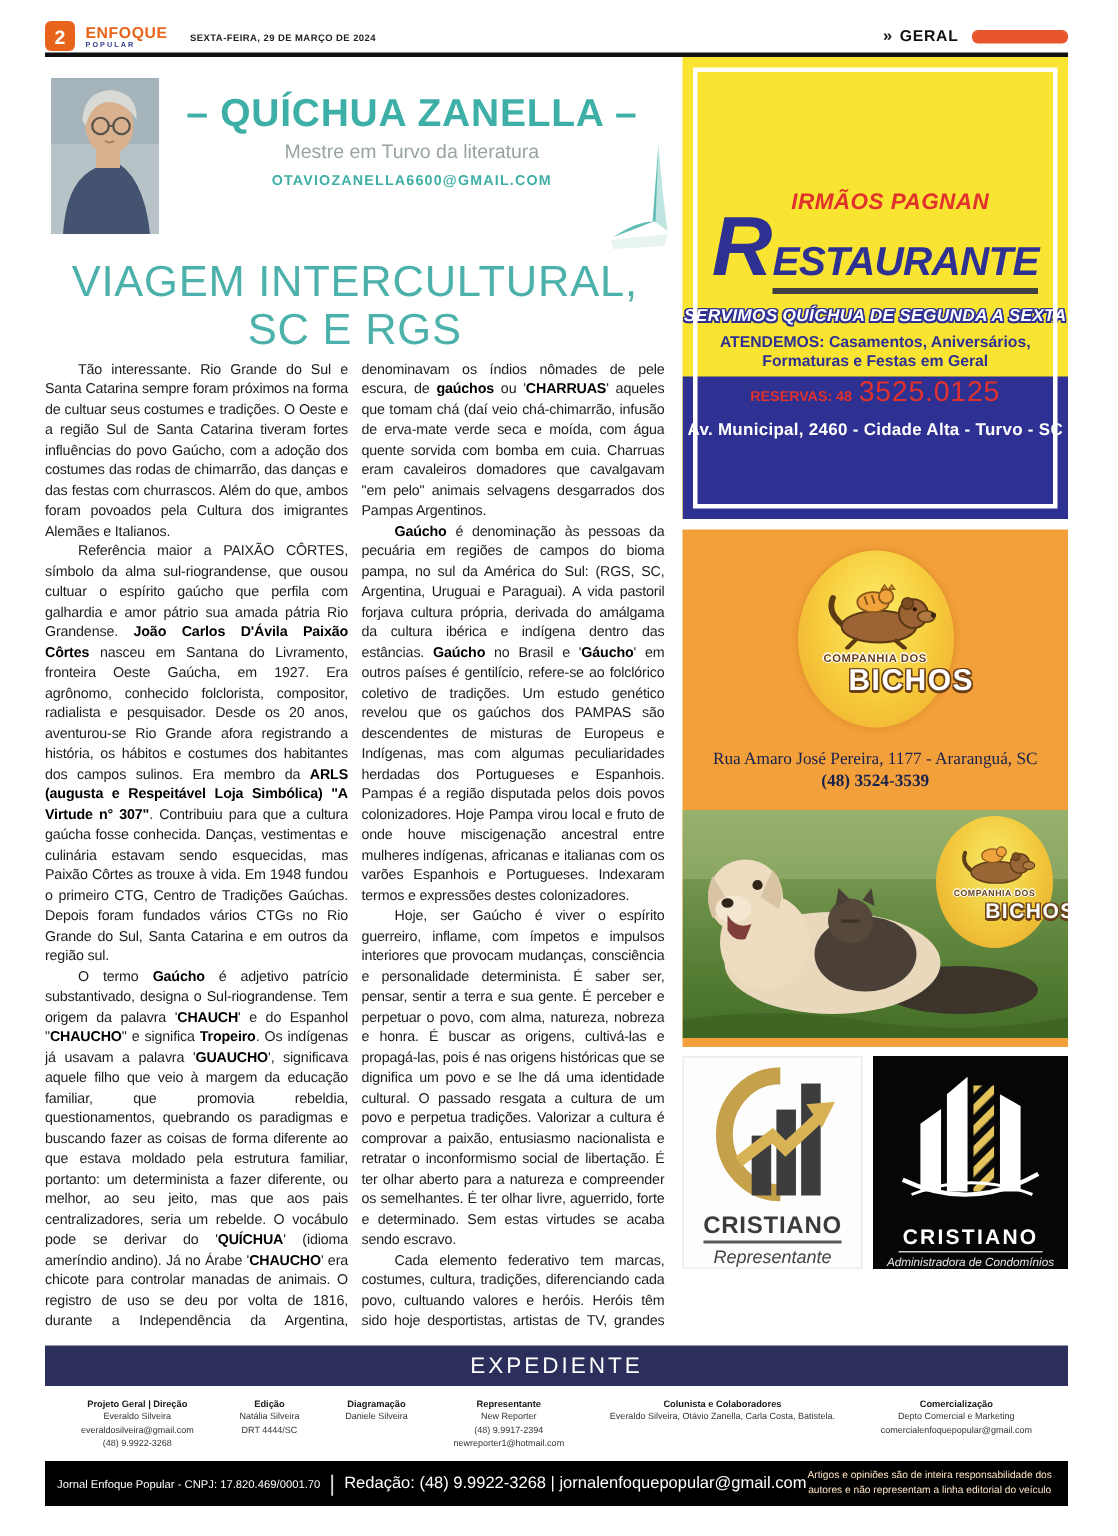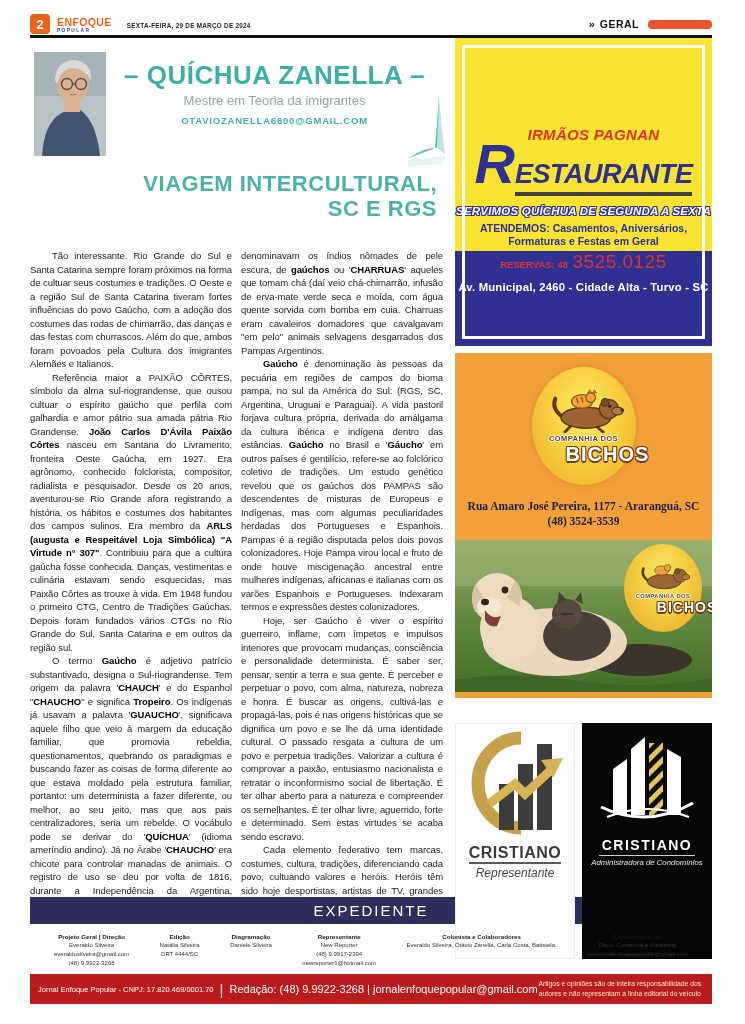--- a/index.html
+++ b/index.html
@@ -27,22 +27,22 @@
   
   .author-block { position:relative; display:flex; height:108px; }
   .author-photo { width:72px; height:104px; margin-left:4px; flex-shrink:0; overflow:hidden; }
   .author-meta { flex:1; text-align:center; padding-top:8px; }
   .author-name { color:#3eafa6; font-weight:bold; font-size:26px; letter-spacing:.5px; white-space:nowrap; }
   .author-title { color:#98a3a3; font-size:13px; margin-top:2px; }
   .author-email { color:#3eafa6; font-weight:bold; font-size:9.5px; letter-spacing:.8px; margin-top:7px; }
   .sail { position:absolute; right:-4px; bottom:-10px; }
 
   
-  .article-title { margin:12px 6px 0; text-align:right; color:#4cb1aa; font-size:22px; line-height:1.12; letter-spacing:.5px; font-weight:bold; }
-  .article { margin-top:28px; height:648px; column-count:2; column-gap:9px; text-align:justify; font-size:9.5px; line-height:13.5px; letter-spacing:-0.1px; color:#1c1c1c; overflow:hidden; }
+  .article-title { margin:12px 6px 0; text-align:center; color:#4cb1aa; font-size:29px; line-height:1.12; letter-spacing:.5px; font-weight:normal; }
+  .article { margin-top:3px; height:648px; column-count:2; column-gap:9px; text-align:justify; font-size:9.5px; line-height:13.5px; letter-spacing:-0.1px; color:#1c1c1c; overflow:hidden; }
   .article p { margin:0; text-indent:22px; }
   .article b { color:#000; }
 
   
   .ad-rest { position:relative; height:308px; background:#f9e432; overflow:hidden; }
   .rest-navy { position:absolute; left:0; right:0; bottom:0; height:95px; background:#2e3192; }
   .rest-frame { position:absolute; inset:7px; border:3px solid #fff; pointer-events:none; z-index:3; }
   .rest-content { position:relative; z-index:2; text-align:center; }
   .rest-brandtop { margin-top:88px; padding-left:20px; color:#e0312d; font-weight:900; font-style:italic; font-size:15px; letter-spacing:.3px; }
   .rest-logo { display:flex; justify-content:center; align-items:baseline; margin-top:-4px; color:#2e3192; font-style:italic; font-weight:900; }
@@ -56,47 +56,47 @@
   .rest-reservas .rsv-phone { font-size:19px; font-weight:400; letter-spacing:.5px; }
   .rest-address { margin-top:8px; color:#fff; font-weight:bold; font-size:11.3px; letter-spacing:.2px; }
 
   
   .ad-bichos { margin-top:7px; height:345px; background:#f4a03a; text-align:center; overflow:hidden; }
   .bichos-oval { margin:14px auto 0; width:104px; height:118px; border-radius:50%; background:radial-gradient(ellipse at 50% 38%, #fcee6b 0%, #f7ce3e 48%, #efa72a 100%); display:flex; flex-direction:column; align-items:center; justify-content:center; box-shadow:0 0 6px rgba(180,110,20,.45); }
   .bichos-l1 { font-size:7.5px; font-weight:900; color:#6b3f18; letter-spacing:.4px; margin-top:1px;
     text-shadow:-1px 0 0 #fff,1px 0 0 #fff,0 -1px 0 #fff,0 1px 0 #fff; }
   .bichos-l2 { font-size:20px; font-weight:900; color:#fff; letter-spacing:1px; line-height:1; margin-top:1px;
     text-shadow:-1px -1px 0 #6b3f18,1px -1px 0 #6b3f18,-1px 1px 0 #6b3f18,1px 1px 0 #6b3f18,0 2px 0 #6b3f18;padding-left:48px; }
-  .bichos-addr { margin-top:15px; font-family:"Liberation Serif", serif; font-weight:bold; font-size:11.5px; color:#16214d; }
+  .bichos-addr { margin-top:15px; font-family:"Liberation Serif", serif; font-weight:normal; font-size:11.5px; color:#16214d; }
   .bichos-phone { margin-top:3px; font-family:"Liberation Serif", serif; font-weight:bold; font-size:11.5px; color:#16214d; }
   .bichos-photo { margin-top:13px; height:152px; position:relative; background:linear-gradient(180deg,#93ad66 0%,#70924b 35%,#527c31 75%,#446c28 100%); overflow:hidden; }
   .bichos-mini { position:absolute; right:10px; top:4px; width:78px; height:88px; border-radius:50%; background:radial-gradient(ellipse at 50% 38%, #fcee6b 0%, #f7ce3e 48%, #efa72a 100%); display:flex; flex-direction:column; align-items:center; justify-content:center; opacity:.96; }
   .bichos-mini .bichos-l1 { font-size:5.8px; }
   .bichos-mini .bichos-l2 { font-size:14px; }
   .photo-art { position:absolute; left:0; bottom:0; }
 
   
-  .ad-row { margin-top:25px; display:flex; justify-content:space-between; height:236px; }
+  .ad-row { margin-top:6px; display:flex; justify-content:space-between; height:142px; }
   .ad-cont { width:120px; background:#fdfdfd; border:1px solid #ececec; display:flex; flex-direction:column; align-items:center; }
   .cont-name { font-size:16px; font-weight:900; color:#3b3b3b; letter-spacing:.5px; border-bottom:2px solid #5a5a5a; line-height:1.1; margin-top:2px; }
   .cont-tag { font-style:italic; font-size:12px; color:#444; margin-top:2px; }
   .ad-cond { width:130px; background:#060606; display:flex; flex-direction:column; align-items:center; }
   .cond-name { font-size:14px; font-weight:900; color:#fff; letter-spacing:1.5px; margin-top:2px; }
   .cond-rule { width:96px; height:1px; background:#cfcfcf; margin-top:2px; }
   .cond-tag { font-style:italic; font-size:7.8px; color:#e8e8e8; margin-top:2px; }
 
   
   .expediente-bar { height:27px; background:#2c2f5b; color:#fff; display:flex; align-items:center; justify-content:center; font-size:15px; letter-spacing:2px; }
   .credits { display:flex; justify-content:space-between; align-items:flex-start; padding:8px 24px 4px; height:50px; }
   .credit-col { text-align:center; }
   .credit-role { font-size:6.2px; font-weight:bold; color:#1a1a1a; line-height:1.5; }
   .credit-line { font-size:6px; color:#333; line-height:1.5; }
 
   
-  .footer-bar { height:30px; background:#b91c1c; display:flex; align-items:center; justify-content:space-between; padding:0 10px 0 8px; }
+  .footer-bar { height:30px; background:#000000; display:flex; align-items:center; justify-content:space-between; padding:0 10px 0 8px; }
   .fb-left { display:flex; align-items:center; gap:6px; color:#fff; white-space:nowrap; }
   .fb-small { font-size:7.5px; }
   .fb-sep { font-size:15px; font-weight:300; opacity:.85; }
   .fb-large { font-size:11px; }
   .fb-right { width:252px; font-size:6.8px; color:#ffe3c4; text-align:center; line-height:1.4; }
 </style>
 </head>
 <body>
 
 <div class="page">
@@ -131,21 +131,21 @@
             <ellipse cx="39" cy="32" rx="16" ry="19" fill="#d9b18e"></ellipse>
             <path d="M21 28 Q22 9 40 8 Q58 10 57 28 Q50 16 38 16 Q27 17 23 32 Z" fill="#d9d9d6"></path>
             <circle cx="33" cy="32" r="5.5" fill="none" stroke="#54504a" stroke-width="1.4"></circle>
             <circle cx="47" cy="32" r="5.5" fill="none" stroke="#54504a" stroke-width="1.4"></circle>
             <line x1="38.5" y1="32" x2="41.5" y2="32" stroke="#54504a" stroke-width="1.2"></line>
             <path d="M36 42 Q39 44 42 42" stroke="#a87c5f" stroke-width="1.2" fill="none"></path>
           </svg>
         </div>
         <div class="author-meta">
           <div class="author-name">– QUÍCHUA ZANELLA –</div>
-          <div class="author-title">Mestre em Teoria da imigrantes</div>
+          <div class="author-title">Mestre em Turvo da literatura</div>
           <div class="author-email">OTAVIOZANELLA6600@GMAIL.COM</div>
         </div>
         <svg class="sail" width="44" height="76" viewBox="0 0 44 76">
           <path d="M36 2 L32 54 L6 64 Q24 52 36 54 Z" fill="#5fbdb2"></path>
           <path d="M36 2 L34 54 L42 60 Q38 30 36 2 Z" fill="#bfe5e0"></path>
           <path d="M4 66 L42 62 L40 70 L6 72 Z" fill="#e8f4f2"></path>
         </svg>
       </div>
 
       <h1 class="article-title">

